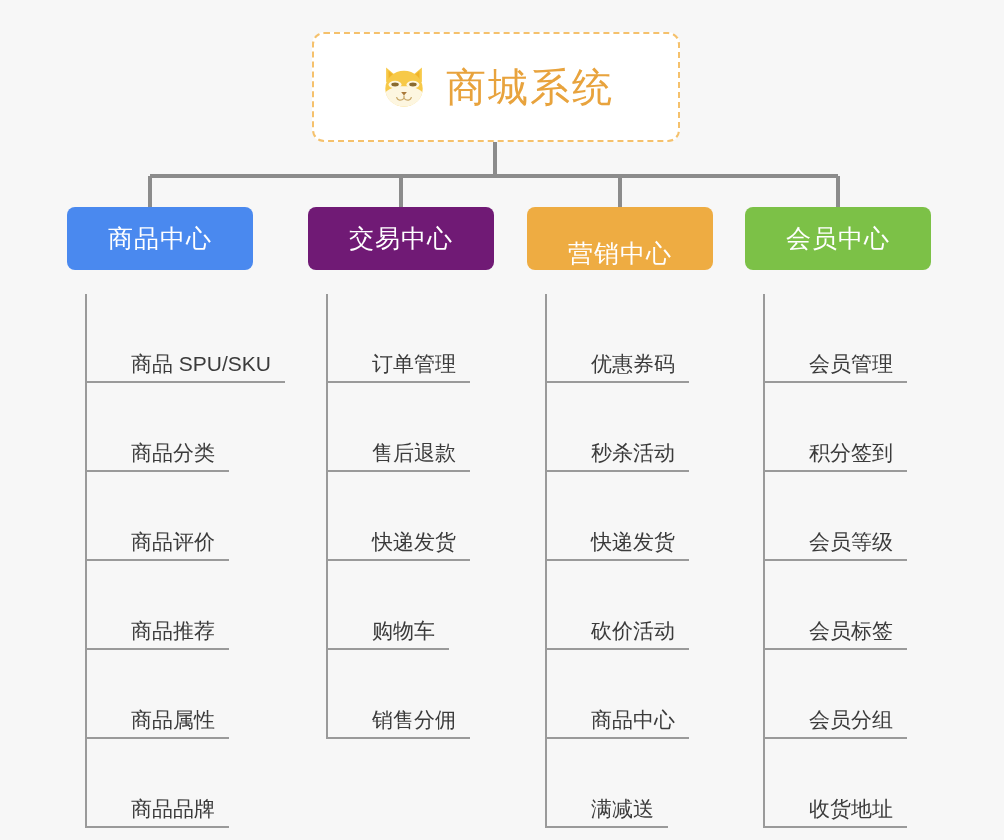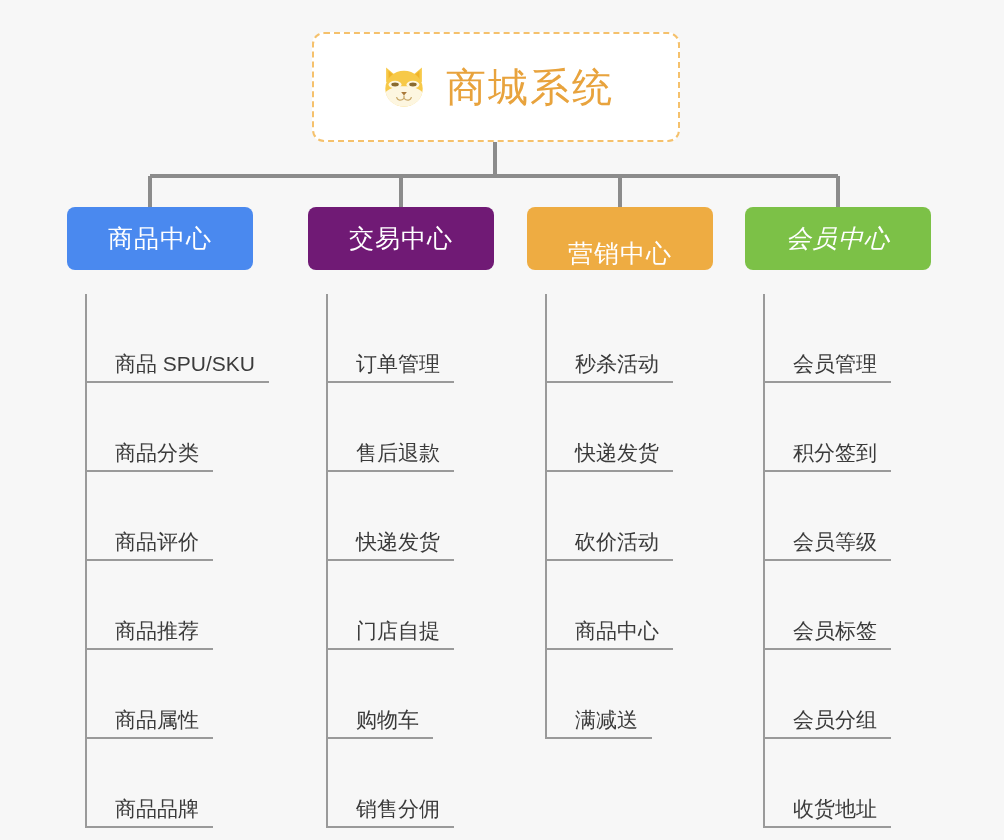--- a/index.html
+++ b/index.html
@@ -88,21 +88,21 @@
     height: 89px;
     box-sizing: border-box;
     display: flex;
     align-items: flex-end;
   }
   .item-label {
     display: inline-block;
     font-size: 21px;
     color: #3b3b3b;
     white-space: nowrap;
-    padding: 0 14px 6px 28px;
+    padding: 0 14px 6px 44px;
     border-bottom: 2px solid #9a9a9a;
     line-height: 1.1;
   }
 </style>
 </head>
 <body>
 
 <div id="canvas">
 
   <div class="root-node">
@@ -169,56 +169,56 @@
       <div class="item">
           <span class="item-label">订单管理</span>
         </div>
       <div class="item">
           <span class="item-label">售后退款</span>
         </div>
       <div class="item">
           <span class="item-label">快递发货</span>
         </div>
       <div class="item">
-          <span class="item-label">门店自提</span>
-        </div>
-      <div class="item">
           <span class="item-label">购物车</span>
         </div>
       <div class="item">
           <span class="item-label">销售分佣</span>
         </div>
     </div>
   </div>
 
   <div class="column col-2">
     <div class="cat-box" style="background: rgb(238, 172, 66); align-items: flex-end;">
       <span>营销中心</span>
     </div>
     <div class="items">
       <div class="item">
+          <span class="item-label">优惠券码</span>
+        </div>
+      <div class="item">
           <span class="item-label">秒杀活动</span>
         </div>
       <div class="item">
           <span class="item-label">快递发货</span>
         </div>
       <div class="item">
           <span class="item-label">砍价活动</span>
         </div>
       <div class="item">
           <span class="item-label">商品中心</span>
         </div>
       <div class="item">
           <span class="item-label">满减送</span>
         </div>
     </div>
   </div>
 
   <div class="column col-3">
-    <div class="cat-box" style="background: rgb(124, 193, 71); font-style: italic;">
+    <div class="cat-box" style="background: rgb(124, 193, 71);">
       <span>会员中心</span>
     </div>
     <div class="items">
       <div class="item">
           <span class="item-label">会员管理</span>
         </div>
       <div class="item">
           <span class="item-label">积分签到</span>
         </div>
       <div class="item">

